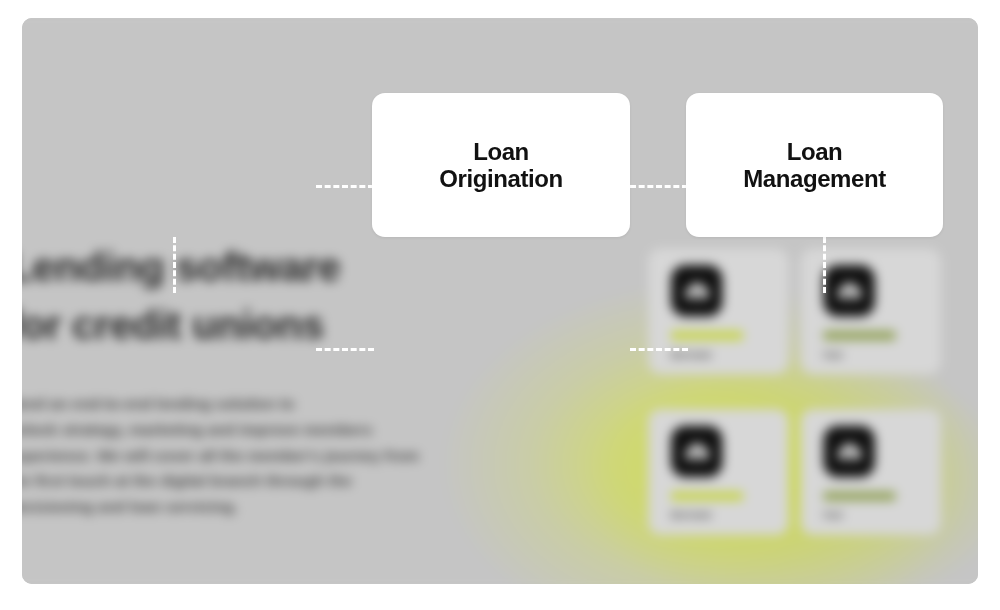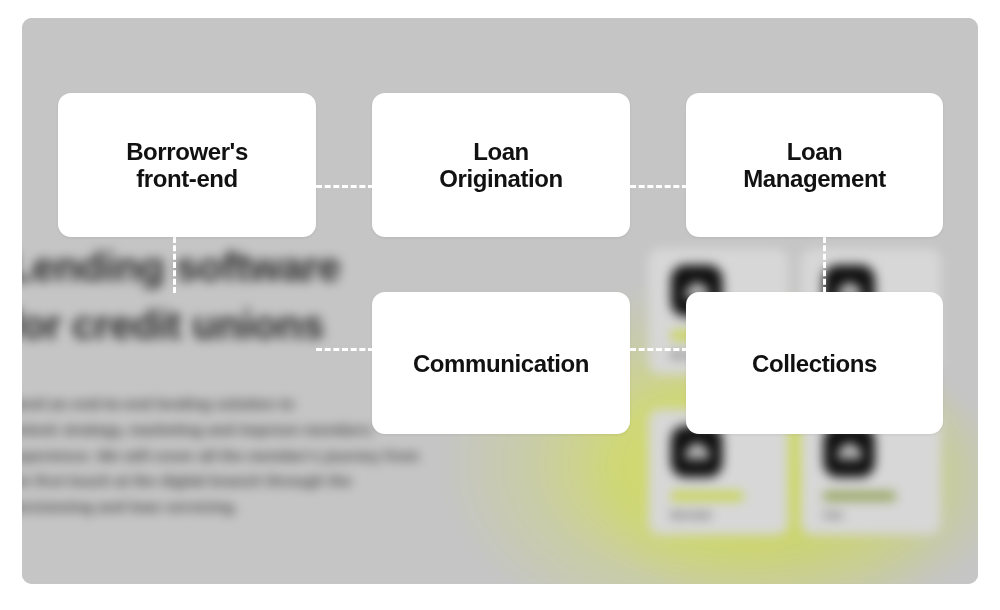--- a/index.html
+++ b/index.html
@@ -235,38 +235,28 @@
     <div class="conn h" style="left:608px; top:167px; width:58px;"></div>
 
     <div class="conn v" style="left:151px; top:219px; height:56px;"></div>
 
     <div class="conn v" style="left:801px; top:219px; height:56px;"></div>
 
     <div class="conn h" style="left:294px; top:330px; width:58px;"></div>
 
     <div class="conn h" style="left:608px; top:330px; width:58px;"></div>
 
-    <div class="node" style="left:36px; top:75px; width:258px; height:144px;">
-      <span class="label">Borrower's
-front-end</span>
-    </div>
 
     <div class="node" style="left:350px; top:75px; width:258px; height:144px;">
       <span class="label">Loan
 Origination</span>
     </div>
 
     <div class="node" style="left:664px; top:75px; width:257px; height:144px;">
       <span class="label">Loan
 Management</span>
     </div>
 
 
-    <div class="node" style="left:350px; top:274px; width:258px; height:142px;">
-      <span class="label">Communication</span>
-    </div>
-
-    <div class="node" style="left:664px; top:274px; width:257px; height:142px;">
-      <span class="label">Collections</span>
-    </div>
+
 
   </div>
 </div>
 
 </body></html>

